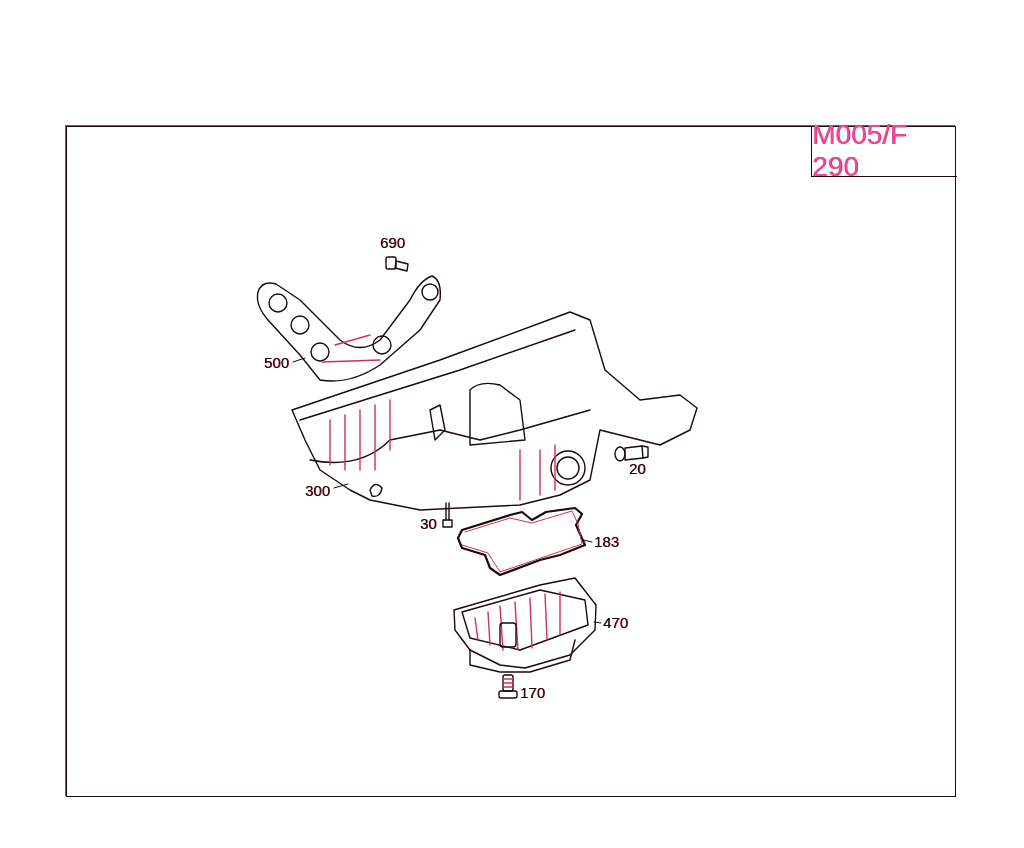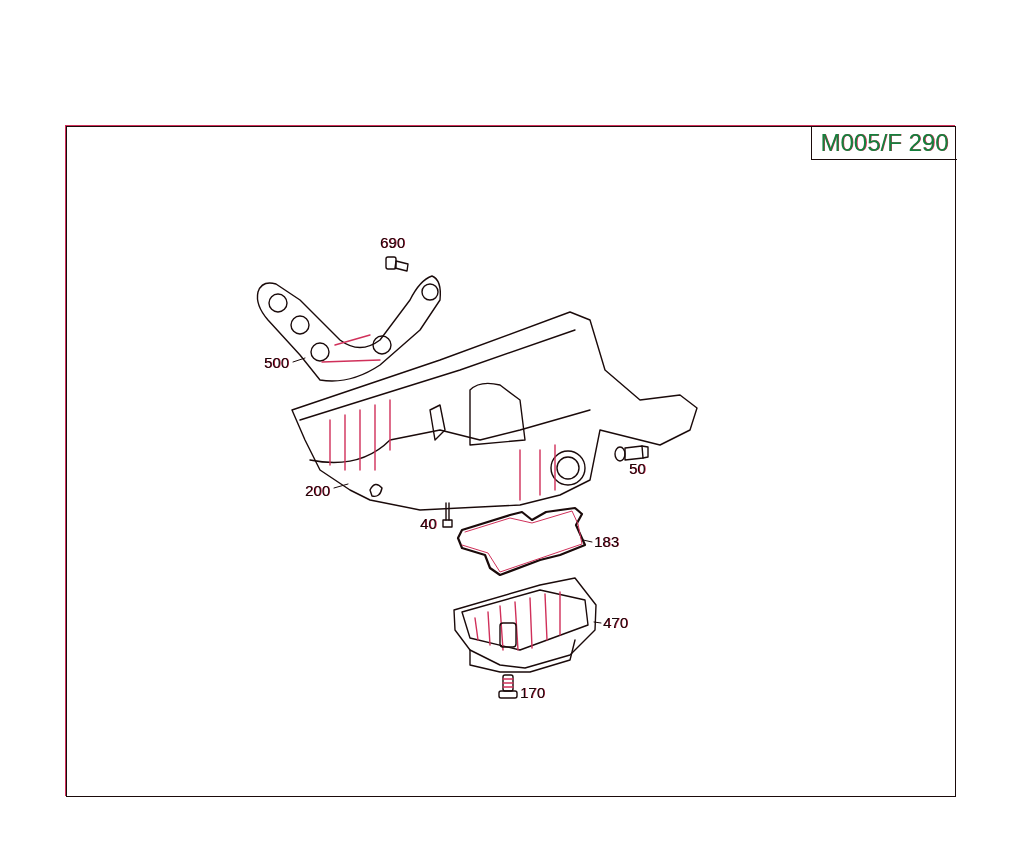--- a/index.html
+++ b/index.html
@@ -1,23 +1,23 @@
 <!DOCTYPE html>
 <html><head>
   <meta charset="utf-8">
   <style>
     html, body { margin: 0; padding: 0; background: #ffffff; }
     body { width: 1024px; height: 848px; position: relative; overflow: hidden;
            font-family: "Liberation Sans", sans-serif; }
     .frame { position: absolute; left: 66px; top: 126px; width: 890px; height: 671px;
              border: 1px solid #1a0a0a; box-shadow: -1px -1px 0 #d0305a; box-sizing: border-box; }
-    .code-box { position: absolute; left: 811px; top: 126px; width: 146px; height: 34px;
+    .code-box { position: absolute; left: 811px; top: 126px; width: 146px; height: 51px;
                 border: 1px solid #1a0a0a; border-top: none; border-right: none; box-sizing: border-box;
                 display: flex; align-items: center; justify-content: center;
-                font-size: 24px; color: #15803d; text-shadow: 0.6px 0.4px 0 #d0305a; }
+                font-size: 28px; color: #ec4899; text-shadow: 0.6px 0.4px 0 #d0305a; }
     svg.art { position: absolute; left: 0; top: 0; width: 1024px; height: 848px; }
     .lbl { position: absolute; font-size: 15px; color: #1a0a0a; text-shadow: 0.6px 0.4px 0 #d0305a;
            line-height: 1; white-space: nowrap; }
   </style>
 </head>
 <body>
 
 <div class="frame"></div>
 <div class="code-box">M005/F 290</div>
 
@@ -87,18 +87,18 @@
       <path d="M293 362 L305 358"></path>
       <path d="M334 488 L348 484"></path>
       <path d="M592 542 L583 540"></path>
       <path d="M601 623 L594 622"></path>
     </g>
   </g>
 </svg>
 
 <div class="lbl" style="left:380px;top:235px;">690</div>
 <div class="lbl" style="left:264px;top:355px;">500</div>
-<div class="lbl" style="left:305px;top:483px;">200</div>
-<div class="lbl" style="left:629px;top:461px;">50</div>
-<div class="lbl" style="left:420px;top:516px;">40</div>
+<div class="lbl" style="left:305px;top:483px;">300</div>
+<div class="lbl" style="left:629px;top:461px;">20</div>
+<div class="lbl" style="left:420px;top:516px;">30</div>
 <div class="lbl" style="left:594px;top:534px;">183</div>
 <div class="lbl" style="left:603px;top:615px;">470</div>
 <div class="lbl" style="left:520px;top:685px;">170</div>
 
 </body></html>

